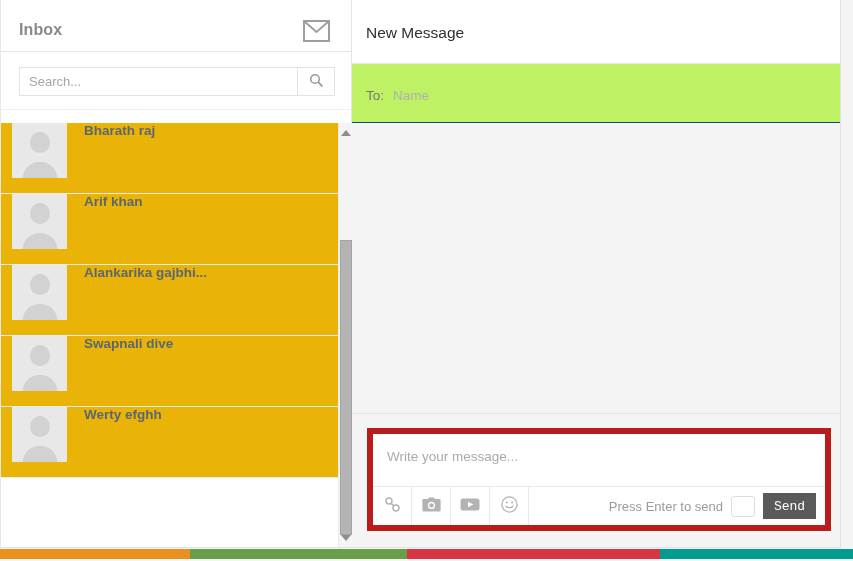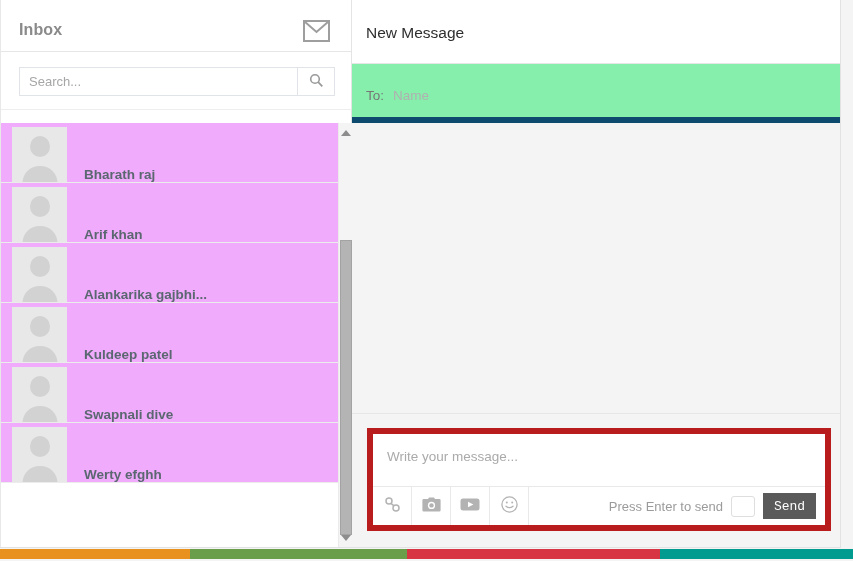--- a/index.html
+++ b/index.html
@@ -93,27 +93,27 @@
 
   
   .list-viewport {
     position: absolute;
     left: 0; top: 123px;
     width: 351px; height: 425px;
     overflow: hidden;
   }
   .contact-row {
     position: relative;
-    height: 60px;
+    height: 71px;
     width: 337px;
     border-bottom: 1px solid #ececec;
-    background: #f0abfc;
+    background: #eab308;
     cursor: pointer;
     display: flex;
-    align-items: flex-end;
+    align-items: flex-start;
   }
   .avatar {
     width: 55px; height: 55px;
     margin-left: 11px;
     background: #e8e8e8;
     position: relative;
     overflow: hidden;
     flex: none;
   }
   .avatar .head {
@@ -187,22 +187,22 @@
   }
   .right-title {
     position: absolute;
     left: 14px; top: 24px;
     font-size: 15.5px;
     font-weight: normal;
     color: #2f2f2f;
   }
   .to-row {
     height: 59px;
-    background: #86efac;
-    border-bottom: 6px solid #0c4a6e;
+    background: #bef264;
+    border-bottom: 1px solid #0c4a6e;
     position: relative;
   }
   .to-label {
     position: absolute;
     left: 14px; top: 24px;
     font-size: 13.5px;
     color: #767676;
   }
   .to-input {
     position: absolute;
@@ -368,27 +368,20 @@
               <div class="head"></div>
               <div class="body"></div>
             </div>
             <div class="contact-name">Alankarika gajbhi...</div>
           </div>
           <div class="contact-row">
             <div class="avatar">
               <div class="head"></div>
               <div class="body"></div>
             </div>
-            <div class="contact-name">Kuldeep patel</div>
-          </div>
-          <div class="contact-row">
-            <div class="avatar">
-              <div class="head"></div>
-              <div class="body"></div>
-            </div>
             <div class="contact-name">Swapnali dive</div>
           </div>
           <div class="contact-row">
             <div class="avatar">
               <div class="head"></div>
               <div class="body"></div>
             </div>
             <div class="contact-name">Werty efghh</div>
           </div>
         </div>

